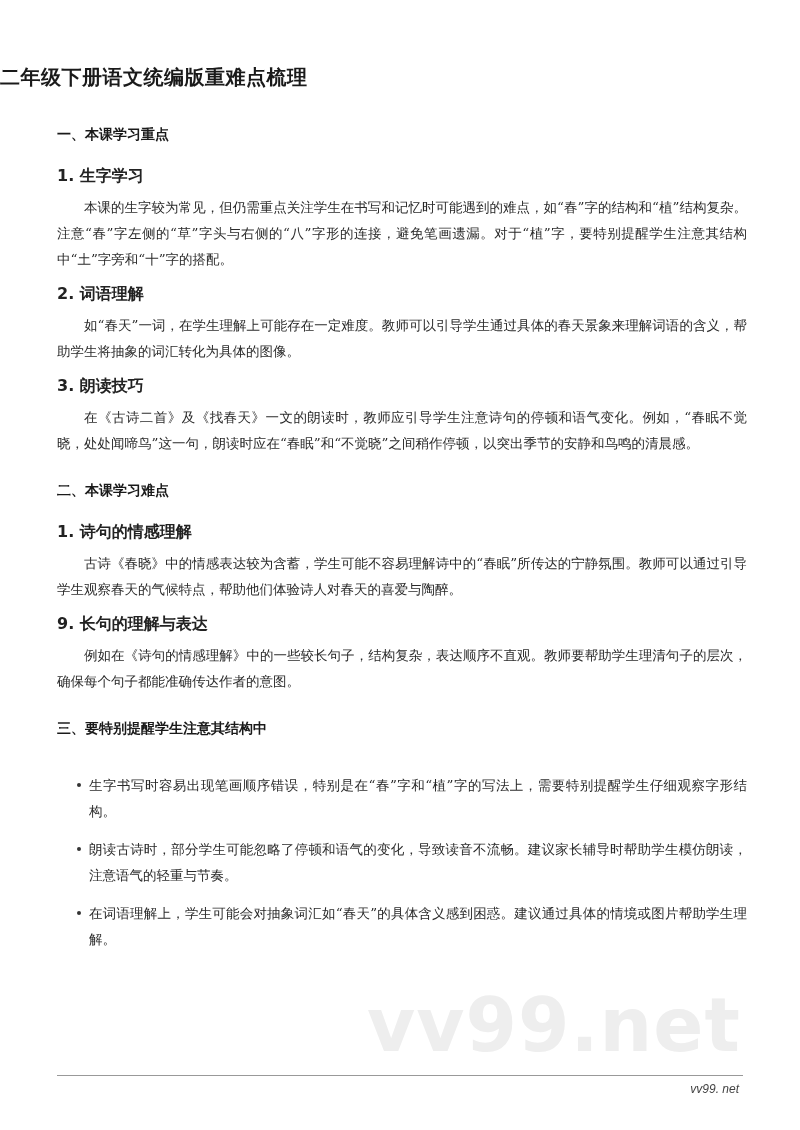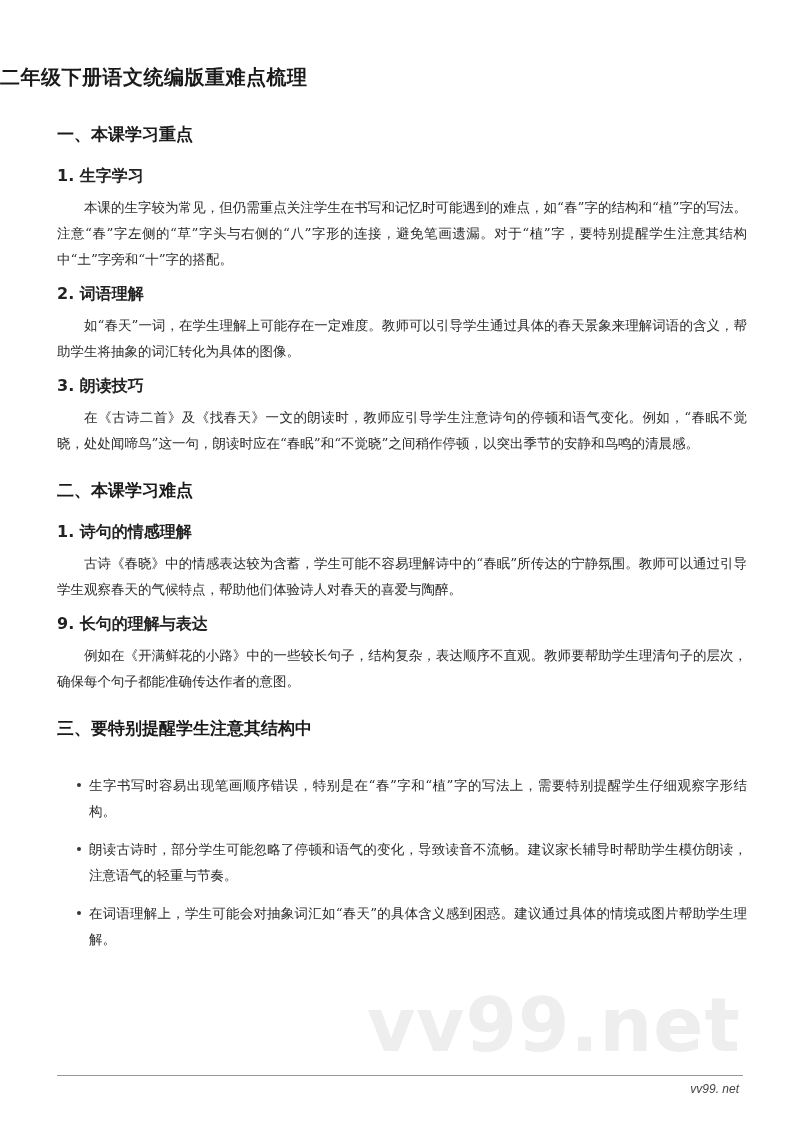--- a/index.html
+++ b/index.html
@@ -3,21 +3,21 @@
 <meta charset="utf-8">
 <style>
   html, body { margin: 0; padding: 0; background: #ffffff; }
   body { width: 800px; height: 1130px; position: relative; overflow: hidden;
          font-family: "DejaVu Serif", "Liberation Serif", serif; color: #1a1a1a; }
   .page { position: absolute; left: 0; top: 0; width: 800px; height: 1130px; }
   .title { position: absolute; left: 0; width: 800px; top: 64px; text-align: left;
            font-family: "DejaVu Sans", "Liberation Sans", sans-serif; font-size: 20px;
            font-weight: bold; color: #1a1a1a; letter-spacing: 0.5px; }
   .content { position: absolute; left: 57px; top: 122px; width: 690px; }
-  .h1 { font-family: "DejaVu Sans", "Liberation Sans", sans-serif; font-size: 17px;
+  .h1 { font-family: "DejaVu Sans", "Liberation Sans", sans-serif; font-size: 14px;
         font-weight: bold; margin: 0 0 20px 0; line-height: 24px; color: #1a1a1a; }
   .h2 { font-family: "DejaVu Sans", "Liberation Sans", sans-serif; font-size: 16px;
         font-weight: bold; margin: 0 0 8px 0; line-height: 20px; color: #222; }
   .para { font-size: 13.5px; line-height: 26px; text-indent: 2em; margin: 0 0 12px 0;
           color: #2a2a2a; text-align: justify; }
   .section { margin-bottom: 22px; }
   .bullets { list-style: none; margin: 32px 0 0 0; padding: 0 0 0 20px; }
   .bullets li { position: relative; font-size: 13.5px; line-height: 26px; padding-left: 12px;
                 margin-bottom: 12px; color: #2a2a2a; text-align: justify; }
   .bullets li .dot { position: absolute; left: 0; top: 11px; width: 4px; height: 4px;
@@ -34,37 +34,37 @@
 
 <div class="page">
   <div class="title">二年级下册语文统编版重难点梳理</div>
 
   <div class="content">
 
     <div class="section">
       <div class="h1">一、本课学习重点</div>
 
       <div class="h2">1. 生字学习</div>
-      <p class="para">本课的生字较为常见，但仍需重点关注学生在书写和记忆时可能遇到的难点，如“春”字的结构和“植”字的写法。注意“春”字左侧的“草”字头与右侧的“八”字形的连接，避免笔画遗漏。对于“植”字，要特别提醒学生注意其结构中“土”字旁和“十”字的搭配。</p>
+      <p class="para">本课的生字较为常见，但仍需重点关注学生在书写和记忆时可能遇到的难点，如“春”字的结构和“植”结构复杂。注意“春”字左侧的“草”字头与右侧的“八”字形的连接，避免笔画遗漏。对于“植”字，要特别提醒学生注意其结构中“土”字旁和“十”字的搭配。</p>
 
       <div class="h2">2. 词语理解</div>
       <p class="para">如“春天”一词，在学生理解上可能存在一定难度。教师可以引导学生通过具体的春天景象来理解词语的含义，帮助学生将抽象的词汇转化为具体的图像。</p>
 
       <div class="h2">3. 朗读技巧</div>
       <p class="para">在《古诗二首》及《找春天》一文的朗读时，教师应引导学生注意诗句的停顿和语气变化。例如，“春眠不觉晓，处处闻啼鸟”这一句，朗读时应在“春眠”和“不觉晓”之间稍作停顿，以突出季节的安静和鸟鸣的清晨感。</p>
     </div>
 
     <div class="section">
       <div class="h1">二、本课学习难点</div>
 
       <div class="h2">1. 诗句的情感理解</div>
       <p class="para">古诗《春晓》中的情感表达较为含蓄，学生可能不容易理解诗中的“春眠”所传达的宁静氛围。教师可以通过引导学生观察春天的气候特点，帮助他们体验诗人对春天的喜爱与陶醉。</p>
 
       <div class="h2">9. 长句的理解与表达</div>
-      <p class="para">例如在《开满鲜花的小路》中的一些较长句子，结构复杂，表达顺序不直观。教师要帮助学生理清句子的层次，确保每个句子都能准确传达作者的意图。</p>
+      <p class="para">例如在《诗句的情感理解》中的一些较长句子，结构复杂，表达顺序不直观。教师要帮助学生理清句子的层次，确保每个句子都能准确传达作者的意图。</p>
     </div>
 
     <div class="section">
       <div class="h1" style="margin-bottom:0">三、要特别提醒学生注意其结构中</div>
       <ul class="bullets">
         <li>
           <span class="dot"></span>
           <span>生字书写时容易出现笔画顺序错误，特别是在“春”字和“植”字的写法上，需要特别提醒学生仔细观察字形结构。</span>
         </li>
         <li>

